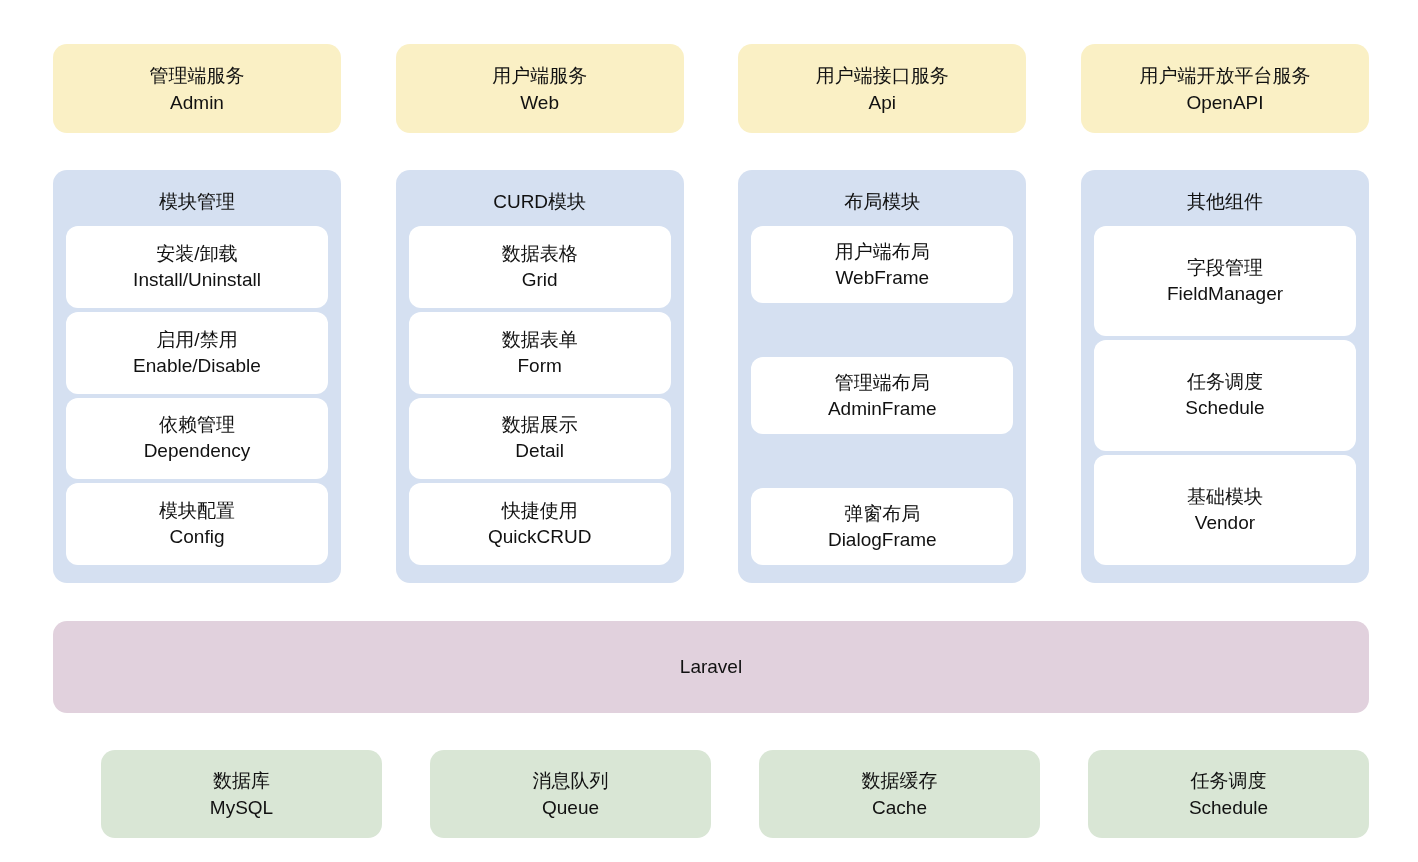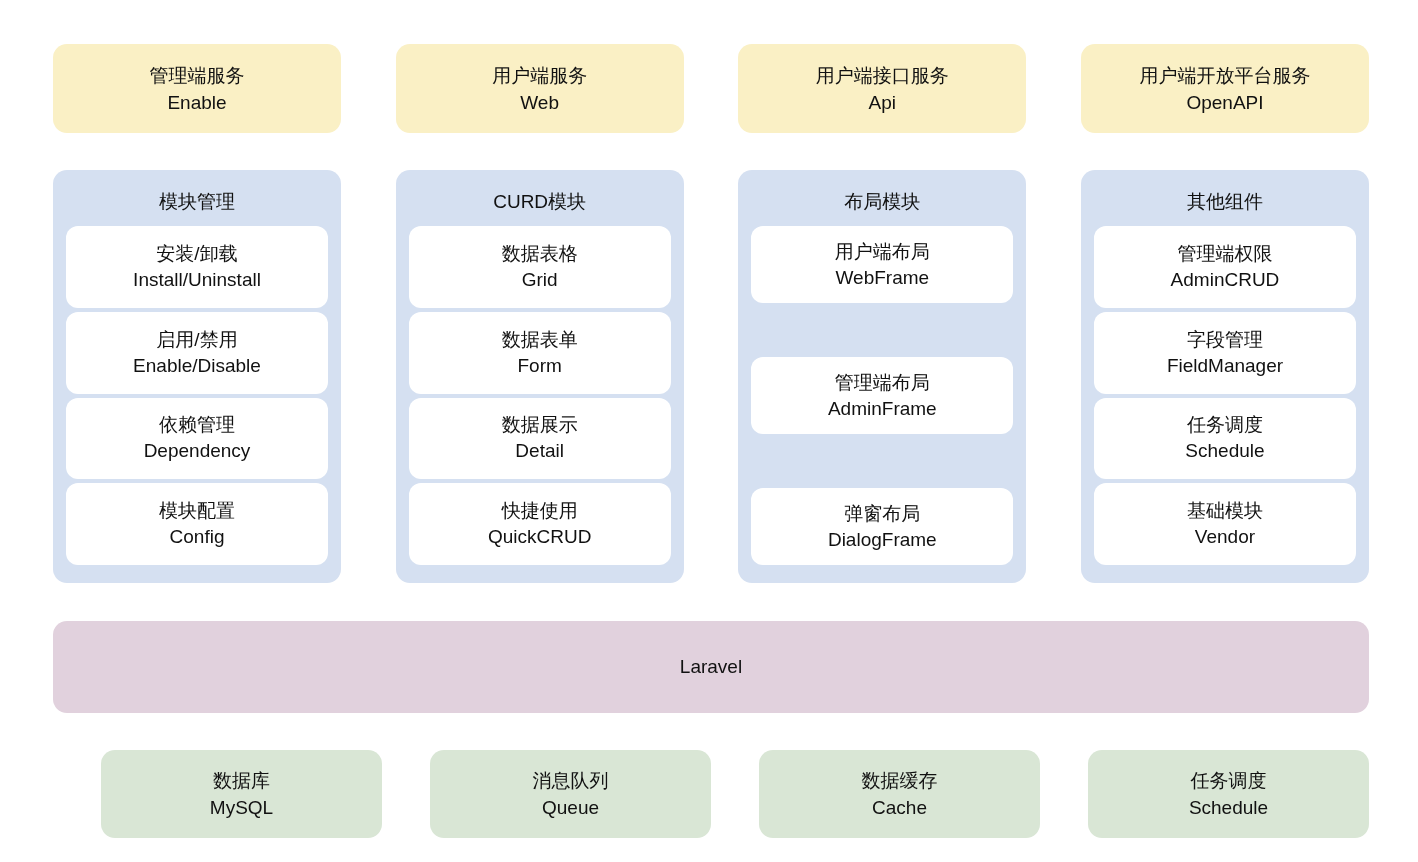--- a/index.html
+++ b/index.html
@@ -105,21 +105,21 @@
   }
 </style>
 </head>
 <body>
 
 <div class="canvas">
 
   <div class="row services-row">
     <div class="cell service-box">
       <span>管理端服务</span>
-      <span>Enable</span>
+      <span>Admin</span>
     </div>
     <div class="cell service-box">
       <span>用户端服务</span>
       <span>Web</span>
     </div>
     <div class="cell service-box">
       <span>用户端接口服务</span>
       <span>Api</span>
     </div>
     <div class="cell service-box">
@@ -189,24 +189,20 @@
           <span>弹窗布局</span>
           <span>DialogFrame</span>
         </div>
       </div>
     </div>
 
     <div class="cell module-panel">
       <div class="module-title">其他组件</div>
       <div class="module-cards">
         <div class="module-card">
-          <span>管理端权限</span>
-          <span>AdminCRUD</span>
-        </div>
-        <div class="module-card">
           <span>字段管理</span>
           <span>FieldManager</span>
         </div>
         <div class="module-card">
           <span>任务调度</span>
           <span>Schedule</span>
         </div>
         <div class="module-card">
           <span>基础模块</span>
           <span>Vendor</span>

